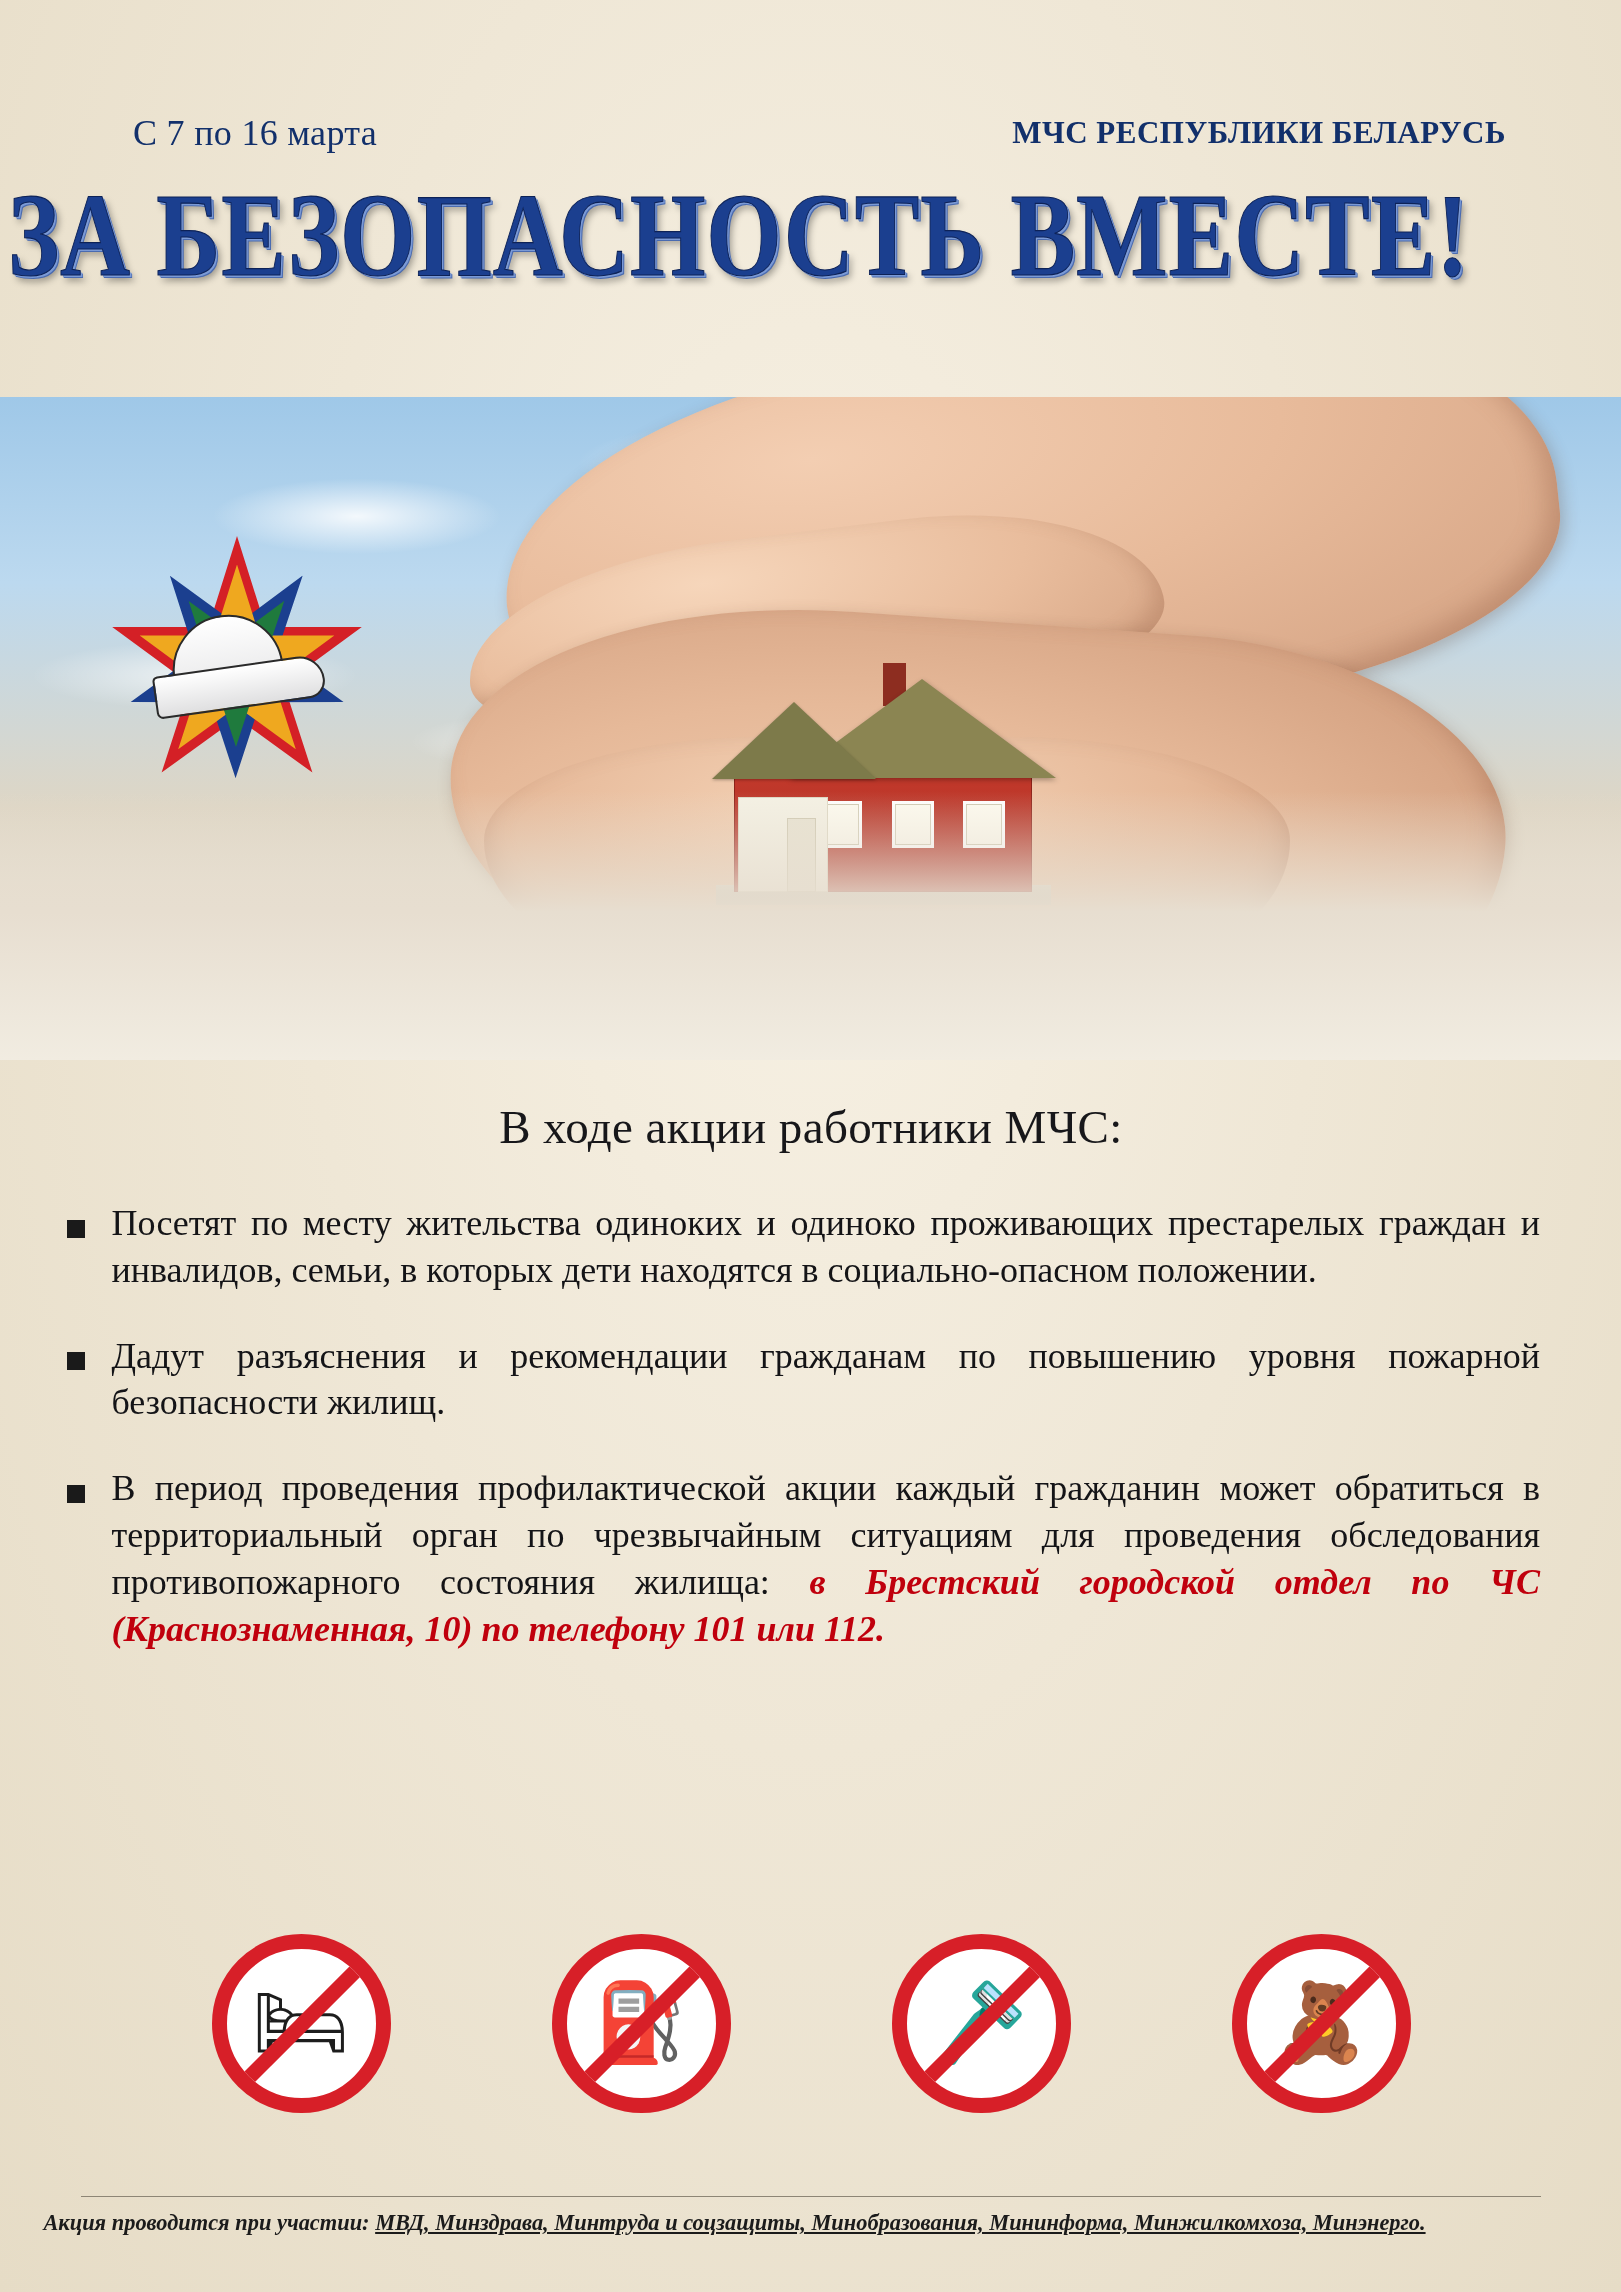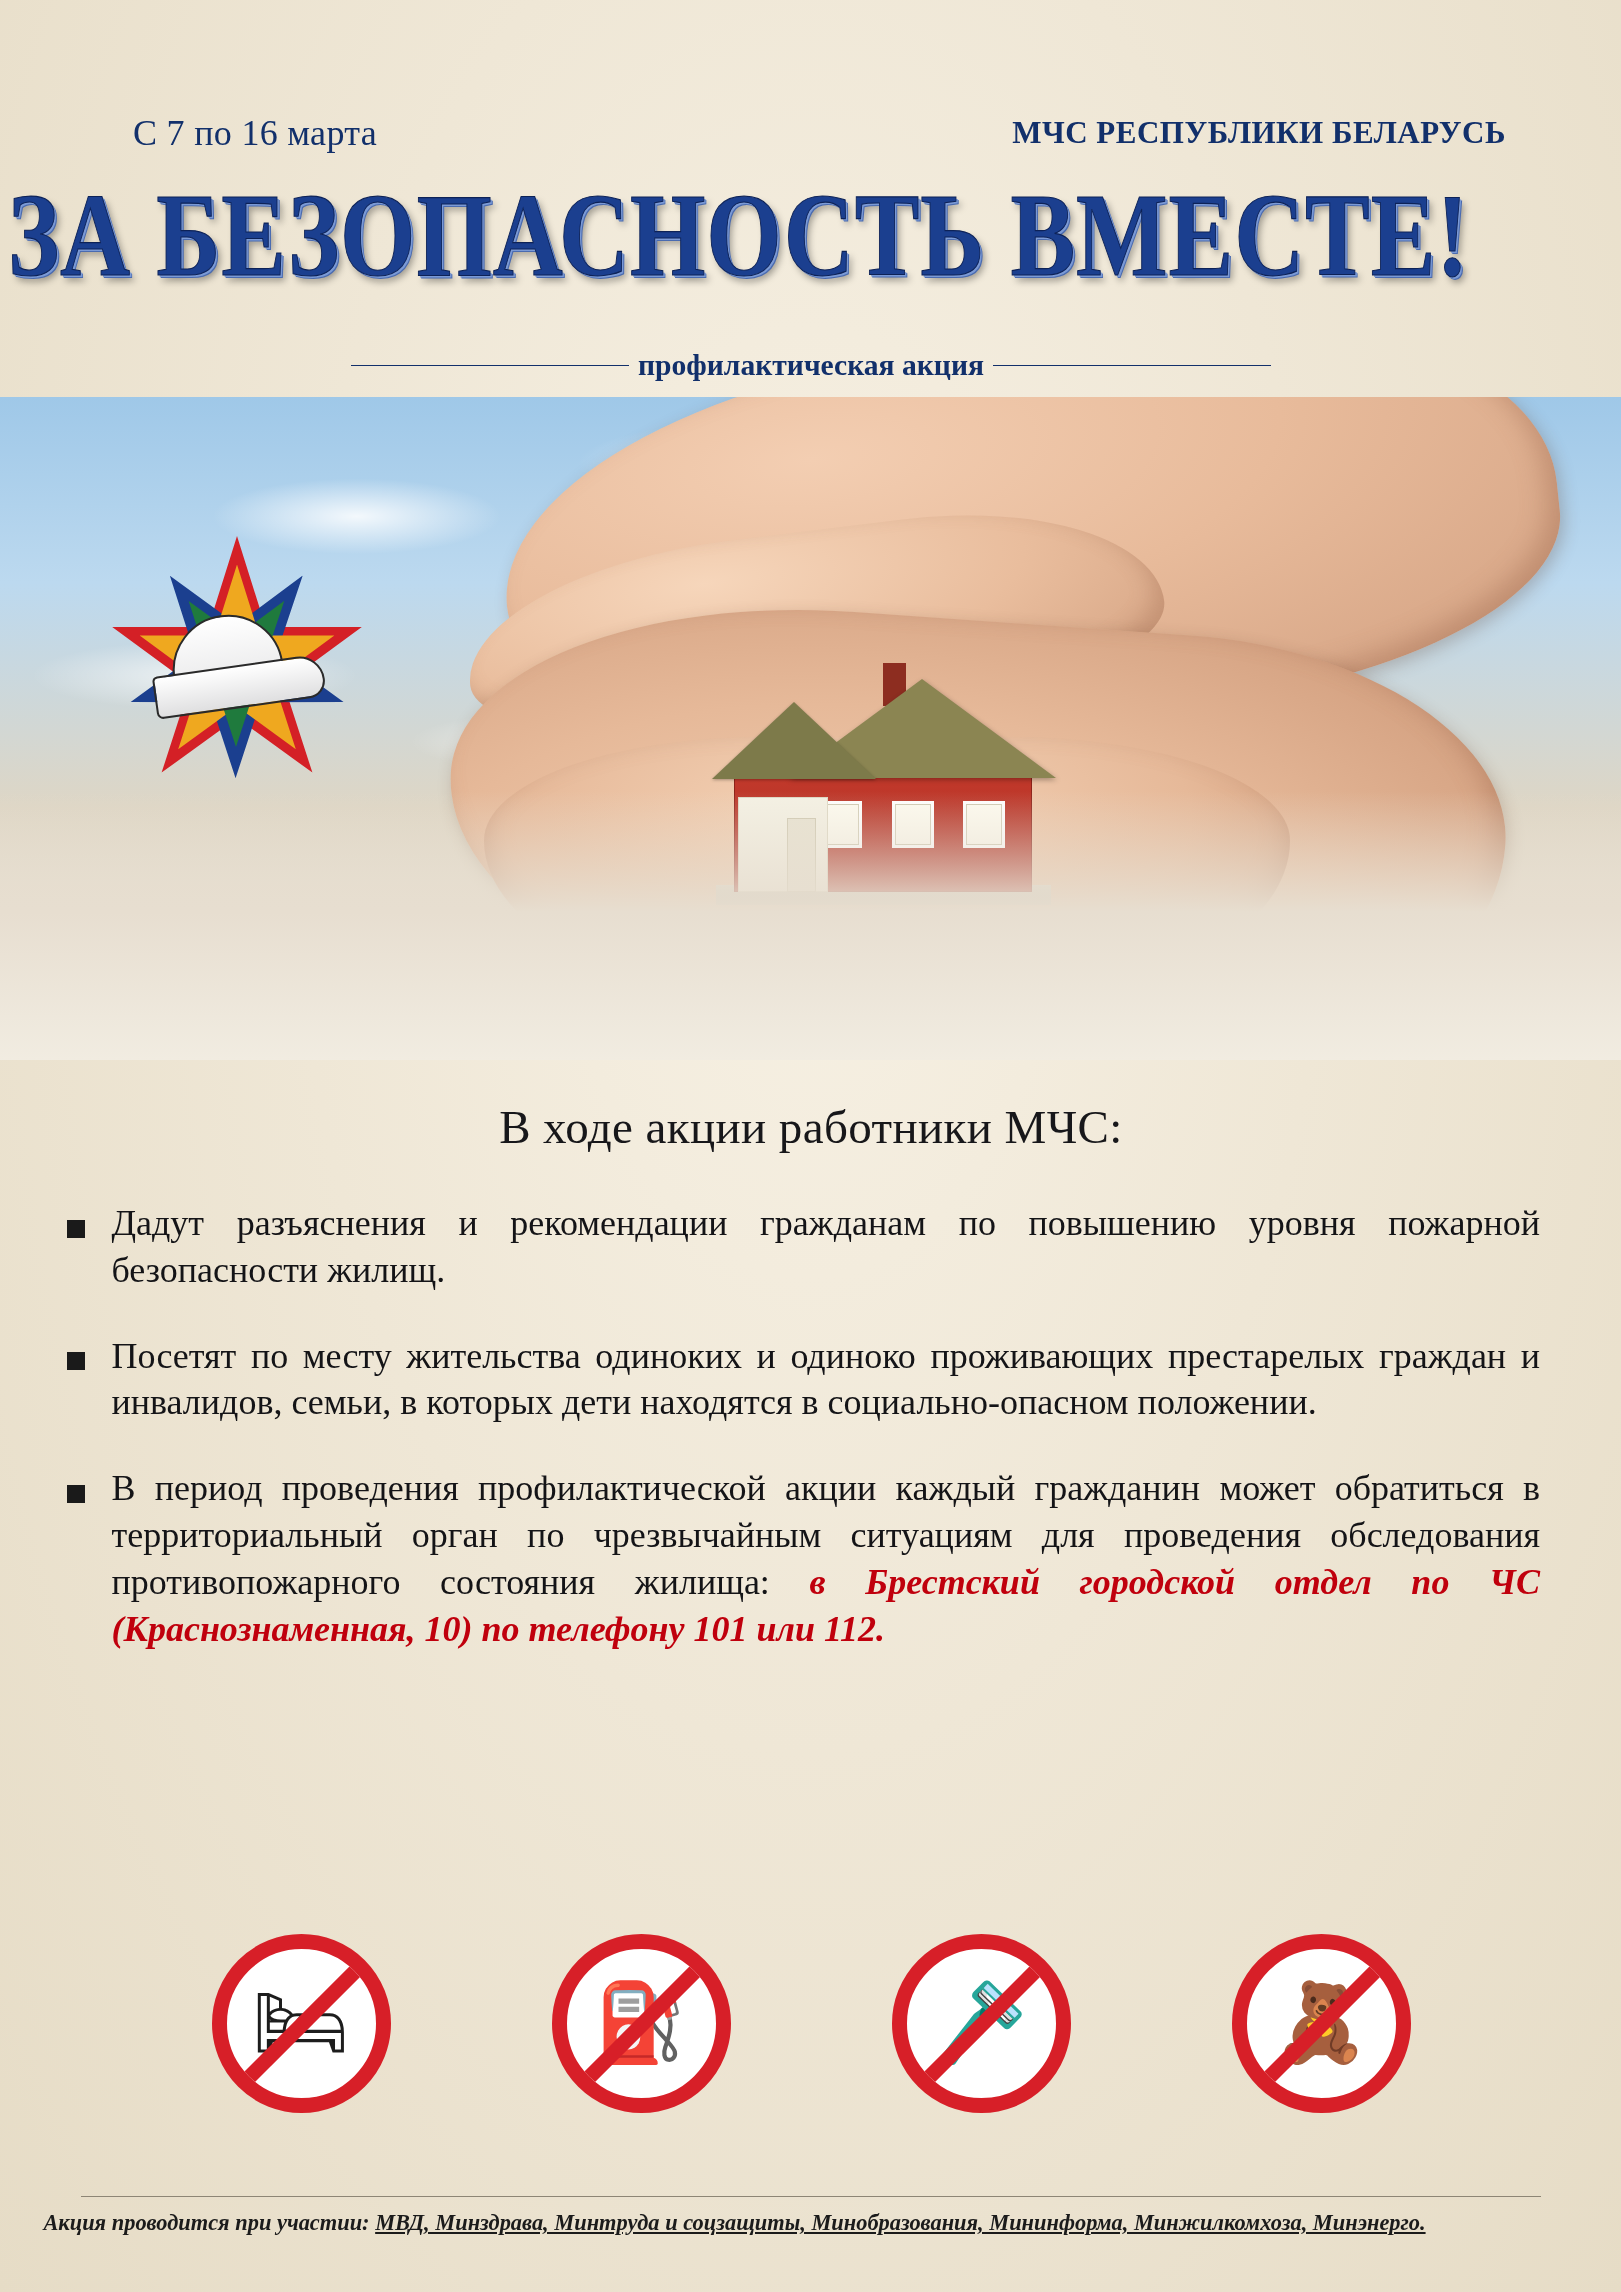--- a/index.html
+++ b/index.html
@@ -429,25 +429,20 @@
 <div class="poster">
 
   <div class="header-row">
     <div class="date-line">С 7 по 16 марта</div>
     <div class="ministry-line">МЧС РЕСПУБЛИКИ БЕЛАРУСЬ</div>
   </div>
 
   <div class="title-wrap">
     <div class="main-title">ЗА БЕЗОПАСНОСТЬ ВМЕСТЕ!</div>
   </div>
-  <div class="subtitle-row">
-    <div class="sub-rule"></div>
-    <div class="subtitle">профилактическая акция</div>
-    <div class="sub-rule"></div>
-  </div>
 
   <div class="photo-band">
     <div class="sky-clouds"></div>
 
     <div class="hand hand-top"></div>
     <div class="hand-top-fingers"></div>
     <div class="hand hand-bottom"></div>
     <div class="hand-bottom-palm"></div>
     <div class="hand-reflection"></div>
 
@@ -479,26 +474,26 @@
       </div>
     </div>
   </div>
 
   <div class="body-heading">В ходе акции работники МЧС:</div>
 
   <div class="bullets">
 
     <div class="bullet">
       <div class="marker"></div>
-      <div class="text">Дадут разъяснения и рекомендации гражданам по повышению уровня пожарной безопасности жилищ.</div>
+      <div class="text">Посетят по месту жительства одиноких и одиноко проживающих престарелых граждан и инвалидов, семьи, в которых дети находятся в социально-опасном положении.</div>
     </div>
 
     <div class="bullet">
       <div class="marker"></div>
-      <div class="text">Посетят по месту жительства одиноких и одиноко проживающих престарелых граждан и инвалидов, семьи, в которых дети находятся в социально-опасном положении.</div>
+      <div class="text">Дадут разъяснения и рекомендации гражданам по повышению уровня пожарной безопасности жилищ.</div>
     </div>
 
 
     <div class="bullet">
       <div class="marker"></div>
       <div class="text"><span>В период проведения профилактической акции каждый гражданин может обратиться в территориальный орган по чрезвычайным ситуациям для проведения обследования противопожарного состояния жилища: </span><span class="hl">в Брестский городской отдел по ЧС (Краснознаменная, 10) по телефону 101 или 112.</span></div>
     </div>
 
   </div>
 

